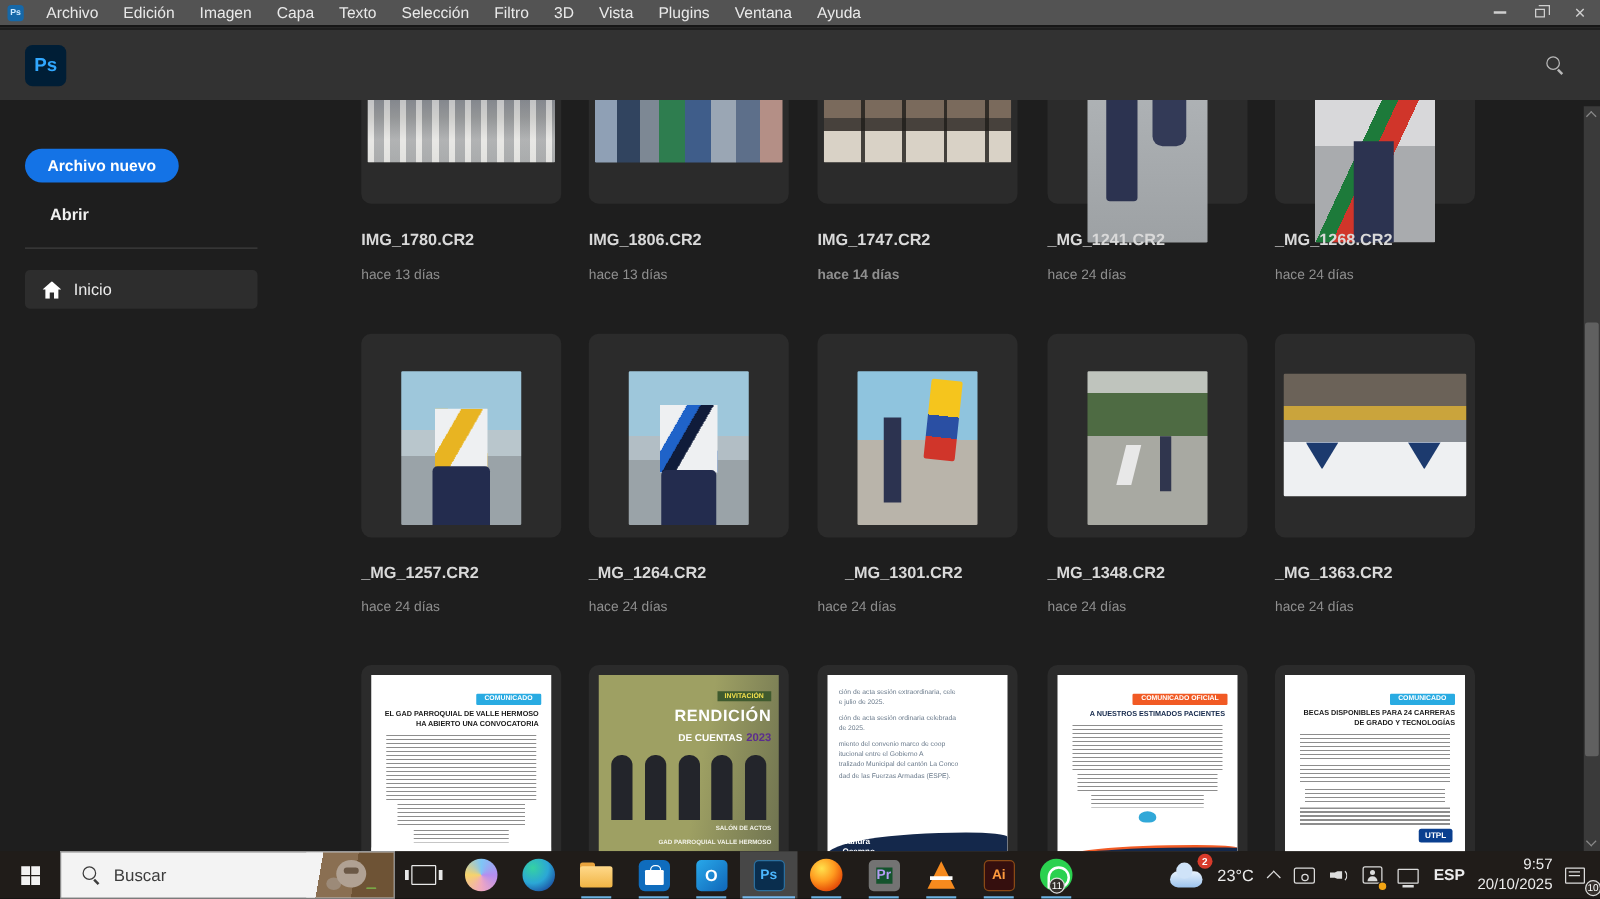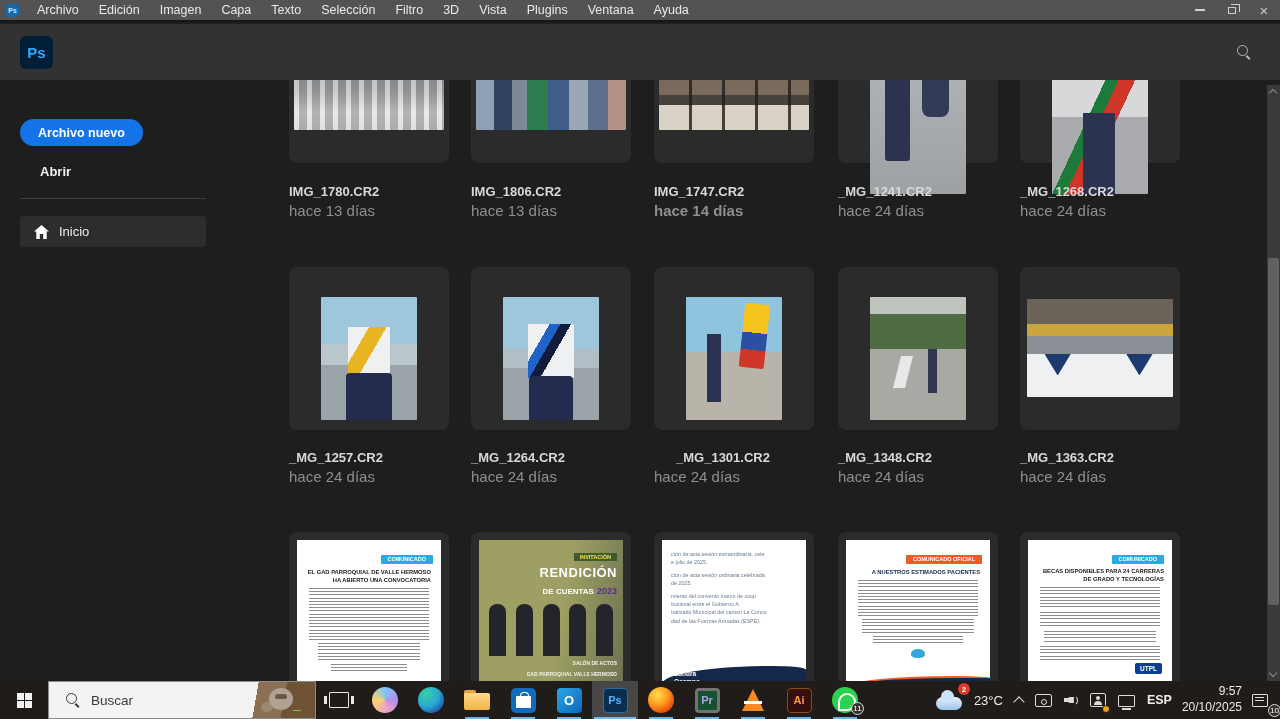--- a/index.html
+++ b/index.html
@@ -46,21 +46,21 @@
     border-radius:4px; display:flex; align-items:center; cursor:pointer; }
   #side-home svg { margin:0 10px 0 14px; }
   #side-home span { color:#ececec; font-size:13px; }
 
   
   .card { position:absolute; width:160px; background:#2b2b2b; border-radius:8px; cursor:pointer; }
   .r1 { top:-44px; height:127px; }
   .r2 { top:187px; height:163px; }
   .r3 { top:452px; height:163px; }
   .fname { position:absolute; width:170px; color:#d9d9d9; font-size:13px; font-weight:bold; }
-  .ftime { position:absolute; width:170px; color:#8f8f8f; font-size:15px; }
+  .ftime { position:absolute; width:170px; color:#8f8f8f; font-size:11px;margin-top:12px; }
 
   .thumb { position:absolute; left:50%; transform:translateX(-50%); overflow:hidden; border-radius:1px; }
   .ls-r1 { top:42px; width:150px; height:52px; }
   .pt-r1 { top:10px; width:96px; height:148px; }
   .pt-r2 { top:30px; width:96px; height:123px; }
   .ls-r2 { top:32px; width:146px; height:98px; }
 
   .audience { background:
     repeating-linear-gradient(90deg, rgba(255,255,255,.45) 0 5px, rgba(110,116,128,.35) 5px 13px),
     linear-gradient(180deg,#8d8f93 0%,#a7a7a3 30%,#d6d5d0 65%,#c9c9c4 100%); }
@@ -158,21 +158,21 @@
   #sloth::after { content:""; position:absolute; right:28px; top:12px; width:12px; height:5px;
     background:#6b5846; border-radius:3px; box-shadow:16px 14px 0 -2px #7ec44d; }
   #task-apps { display:flex; align-items:stretch; }
   .app { width:46px; display:flex; align-items:center; justify-content:center; position:relative; cursor:pointer; }
   .app.active { background:#474747; }
   .run-line { position:absolute; bottom:0; left:11px; width:24px; height:2px; background:#6cb2e2; }
   .app.active .run-line { left:2px; width:42px; background:#76b9ed; }
   .tile { width:25px; height:25px; border-radius:4px; display:flex; align-items:center; justify-content:center;
     font-weight:bold; font-size:11px; }
   .tile-ps { background:#0a2e4e; color:#4db8ff; border:1px solid #2b6f9e; }
-  .tile-pr { background:#14532d; color:#b59df5; border:3px solid #737373; }
+  .tile-pr { background:#14532d; color:#b59df5; border:6px solid #737373; }
   .tile-ai { background:#350f0e; color:#ff9a3d; border:1px solid #8a4a16; }
   .circle { width:26px; height:26px; border-radius:50%; }
   .icon-copilot { background:conic-gradient(#7ec6f6,#b58df0,#f0a8c0,#f6d36b,#7ec6f6); }
   .icon-edge { background:radial-gradient(circle at 32% 28%,#35d2a2,#2ba7d6 48%,#1b4a9e 85%); }
   .icon-firefox { background:radial-gradient(circle at 36% 30%,#ffe14d,#ff9a1f 42%,#e8540a 72%,#b5301a); }
   .icon-whatsapp { background:#2bd14f; position:relative; }
   .icon-whatsapp::before { content:""; position:absolute; left:6px; top:6px; width:14px; height:14px;
     border:2.2px solid #fff; border-radius:50% 50% 50% 6%; }
   .folder { position:relative; width:26px; height:20px; }
   .folder::before { content:""; position:absolute; left:0; top:0; width:12px; height:6px;
@@ -430,21 +430,21 @@
         <div class="app">
           <span class="vlc-cone"></span>
           <span class="run-line"></span>
         </div>
         <div class="app">
           <span class="tile tile-ai">Ai</span>
           <span class="run-line"></span>
         </div>
         <div class="app">
           <span class="circle icon-whatsapp"></span>
-          <span class="badge-count" style="right: 4px; bottom: 4px; margin-top: 24px;">11</span>
+          <span class="badge-count" style="right: 16px; bottom: 4px; margin-top: 24px;">11</span>
           <span class="run-line"></span>
         </div>
       </div>
 
     <div id="tray">
       <div class="tray-item">
         <span class="cloud"></span>
         <span class="badge-red">2</span>
       </div>
       <div class="tray-item temp">23°C</div>

